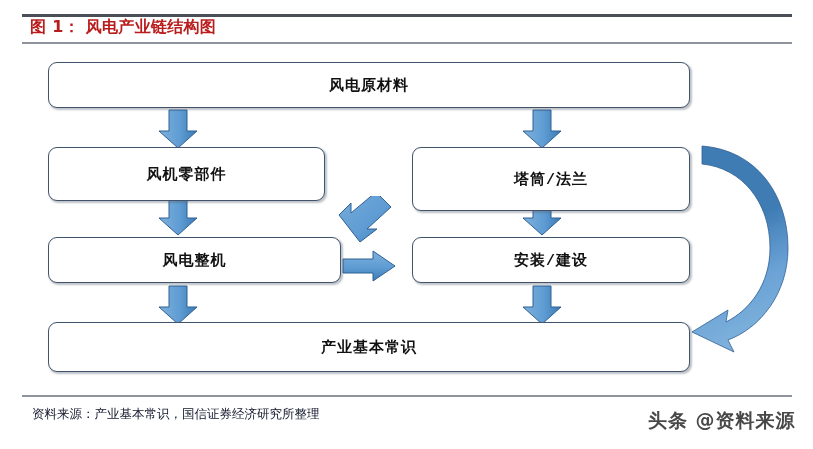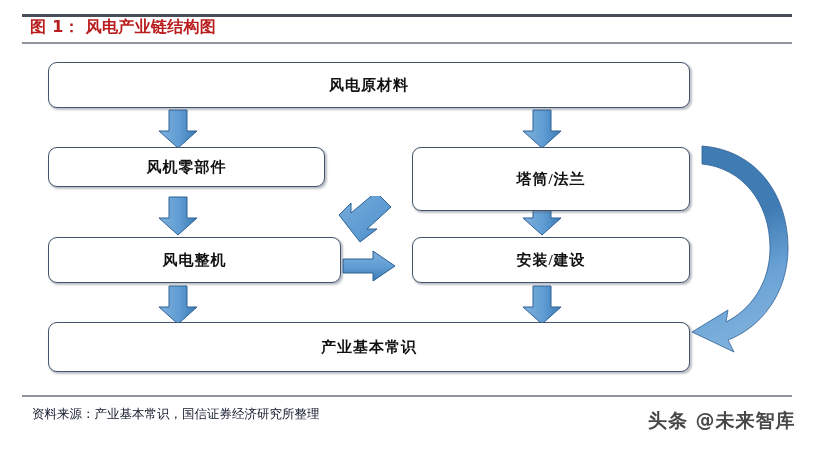--- a/index.html
+++ b/index.html
@@ -90,25 +90,25 @@
     align-items: center;
     justify-content: center;
     box-shadow: 1.5px 1.5px 2px rgba(90,100,115,0.40);
   }
   .node-label {
     font-size: 15px;
     font-weight: bold;
     color: #111111;
     letter-spacing: 1px;
     white-space: nowrap;
-    font-family: Liberation Serif, serif;
+    font-family: Liberation Mono, monospace;
   }
 
   .n-raw   { left: 48px;  top: 62px;  width: 642px; height: 46px; }
-  .n-parts { left: 48px;  top: 147px; width: 277px; height: 40px; }
+  .n-parts { left: 48px;  top: 147px; width: 277px; height: 54px; }
   .n-tower { left: 412px; top: 147px; width: 278px; height: 64px; }
   .n-whole { left: 48px;  top: 237px; width: 293px; height: 46px; }
   .n-inst  { left: 412px; top: 237px; width: 278px; height: 46px; }
   .n-oper  { left: 48px;  top: 322px; width: 642px; height: 50px; }
 
   
   .arrow {
     position: absolute;
   }
   .arrow svg { display: block; }
@@ -279,15 +279,15 @@
   <div class="node n-inst">
     <span class="node-label">安装/建设</span>
   </div>
 
   <div class="node n-oper">
     <span class="node-label">产业基本常识</span>
   </div>
 
   <div class="rule-footer"></div>
   <div class="source-note">资料来源：产业基本常识，国信证券经济研究所整理</div>
-  <div class="watermark">头条 @未来智库</div>
+  <div class="watermark">头条 @资料来源</div>
 
 </div>
 
 </body></html>

